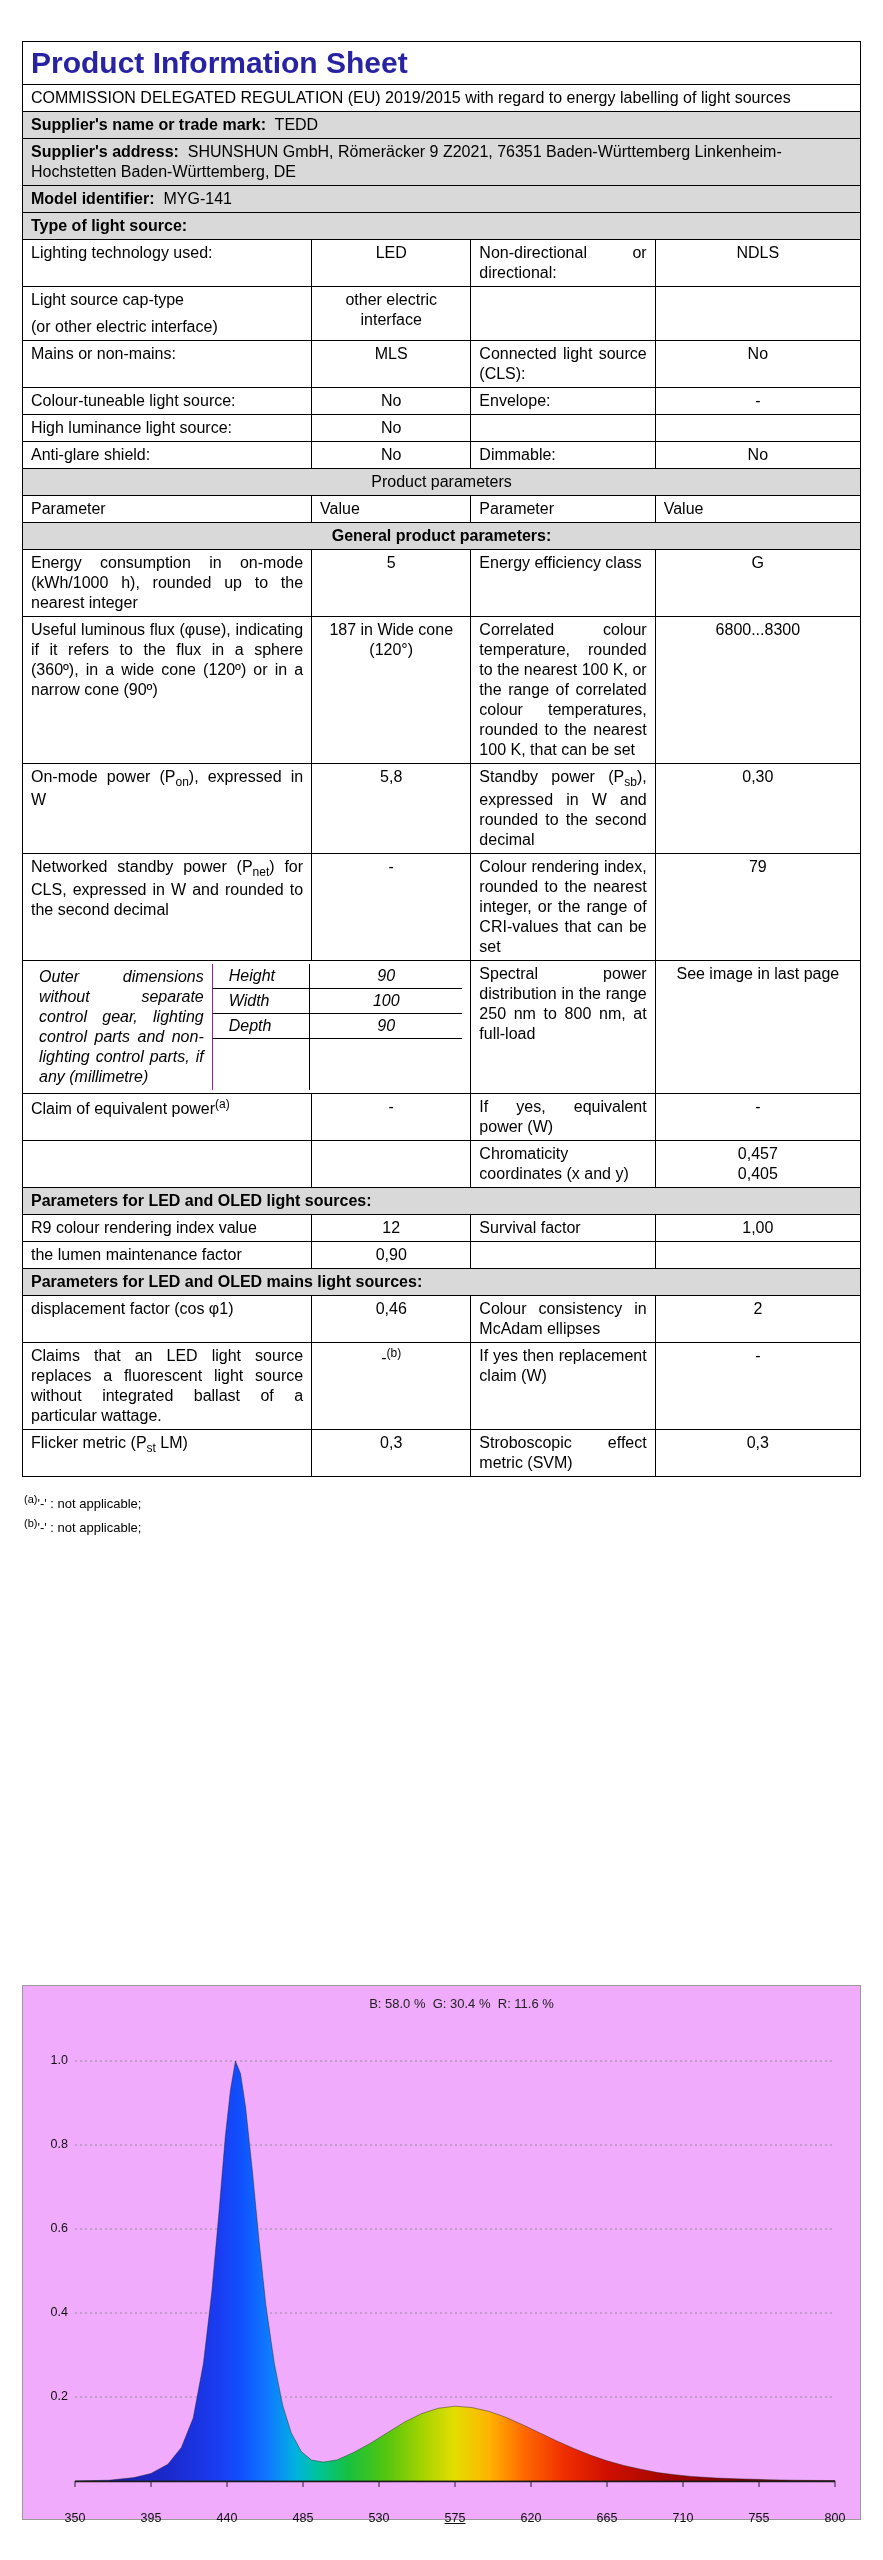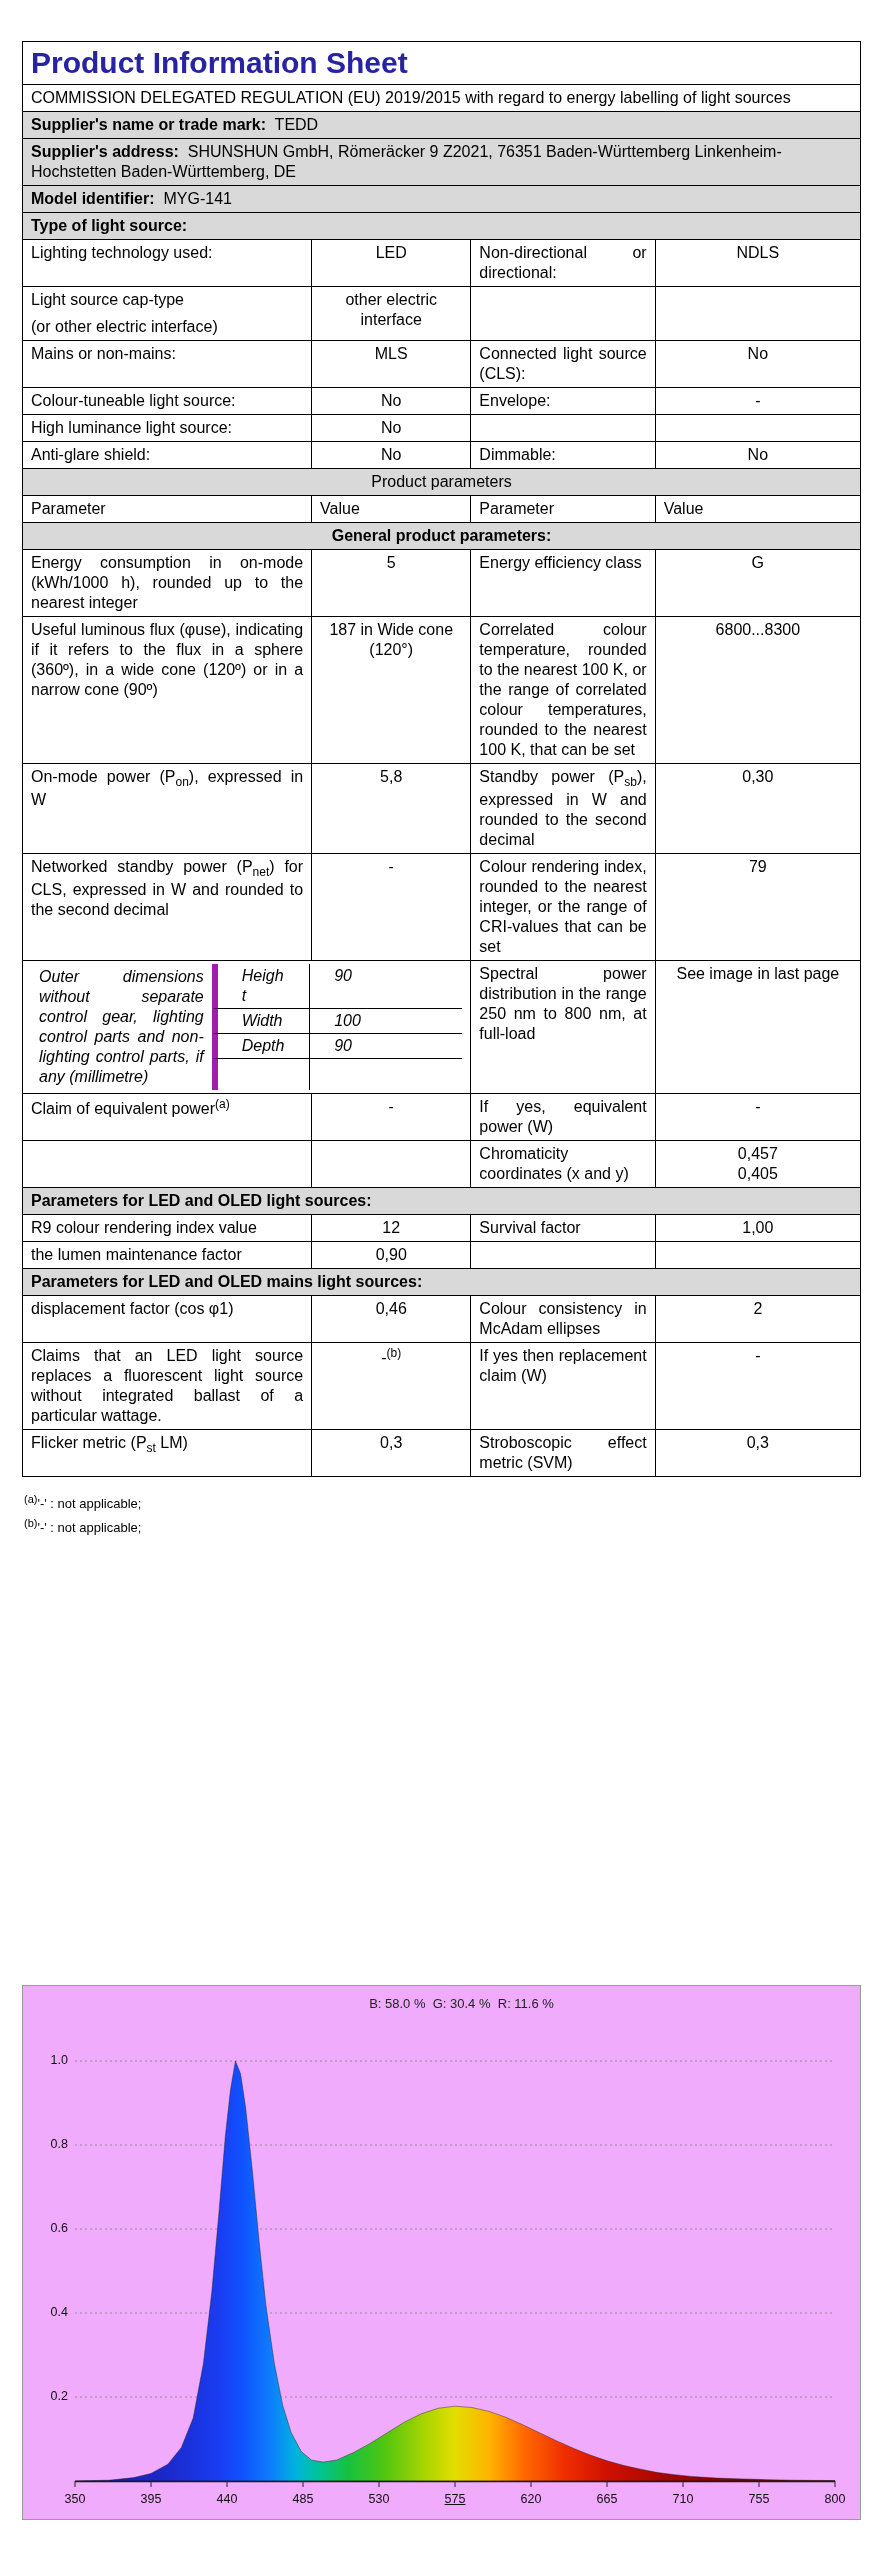--- a/index.html
+++ b/index.html
@@ -21,39 +21,39 @@
   .doc-title{ font-size:30px; font-weight:bold; color:var(--title-color); line-height:1.2; }
   td.subtitle-cell{ padding:5px 10px 9px; }
   sub{ font-size:12px; } sup{ font-size:12px; }
   .gap2{ margin-top:7px; }
 
   
   td.dims-cell{ padding:0; }
   .dims-grid{ display:grid; grid-template-columns:41.9% 22.6% 35.5%;
               grid-template-rows:auto auto auto 1fr; height:100%;font-style:italic; }
   .dims-text{ grid-column:1; grid-row:1 / span 4; padding:3px 8px; text-align:justify; }
-  .dim-name{ border-left:6px solid #a21caf; border-bottom:1px solid #000; padding:2px 24px; }
-  .dim-val{ border-left:1px solid #000; border-bottom:1px solid #000; padding:2px 24px; text-align:left; }
+  .dim-name{ border-left:1px solid #a21caf; border-bottom:1px solid #000; padding:2px 16px; }
+  .dim-val{ border-left:1px solid #000; border-bottom:1px solid #000; padding:2px 24px; text-align:center; }
   .dim-filler{ border-bottom:none; }
 
   .footnotes{ margin-top:14px; padding-left:2px; }
   .footnote{ font-size:13px; line-height:1.55; }
   .footnote sup{ font-size:11px; }
 
   
   .chart-box{ position:absolute; left:22px; right:22px; top:1985px;
               border:1px solid #9a9a9a; padding:10px 12px 6px; background:#f0abfc; }
   .chart-legend{ text-align:center; padding-left:40px; font-size:13px; color:#222;
                  white-space:pre; margin-bottom:2px; }
   .chart-body{ display:flex; align-items:flex-start; }
   .y-axis{ position:relative; width:40px; flex:0 0 40px; height:478px; }
   .y-tick-label{ position:absolute; right:7px; font-size:12.5px; color:#111; }
   .plot-area{ position:relative; width:760px; }
   .x-axis{ position:relative; height:22px; width:760px; }
-  .x-tick-label{ position:absolute; top:1px; transform:translateX(-50%);
+  .x-tick-label{ position:absolute; top:20px; transform:translateX(-50%);
                  font-size:12.5px; color:#111;text-align:right; }
   svg.spd{ display:block; overflow:visible; }
   .gridline{ stroke:#909090; stroke-width:1; stroke-dasharray:2 3; }
   .tickmark{ stroke:#222; stroke-width:1; }
   .axisline{ stroke:#1a1a1a; stroke-width:1.5; }
   .spd-path{ stroke:rgba(30,30,30,0.55); stroke-width:0.8; }
 </style>
 </head>
 <body>
 

